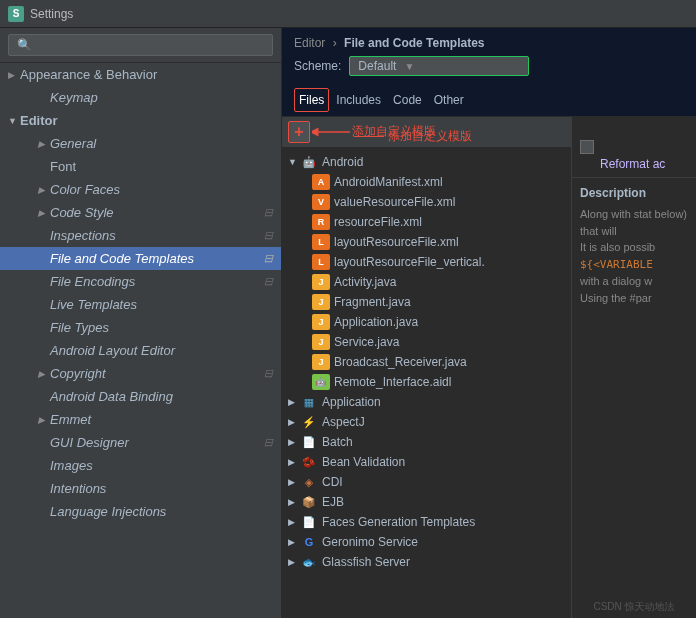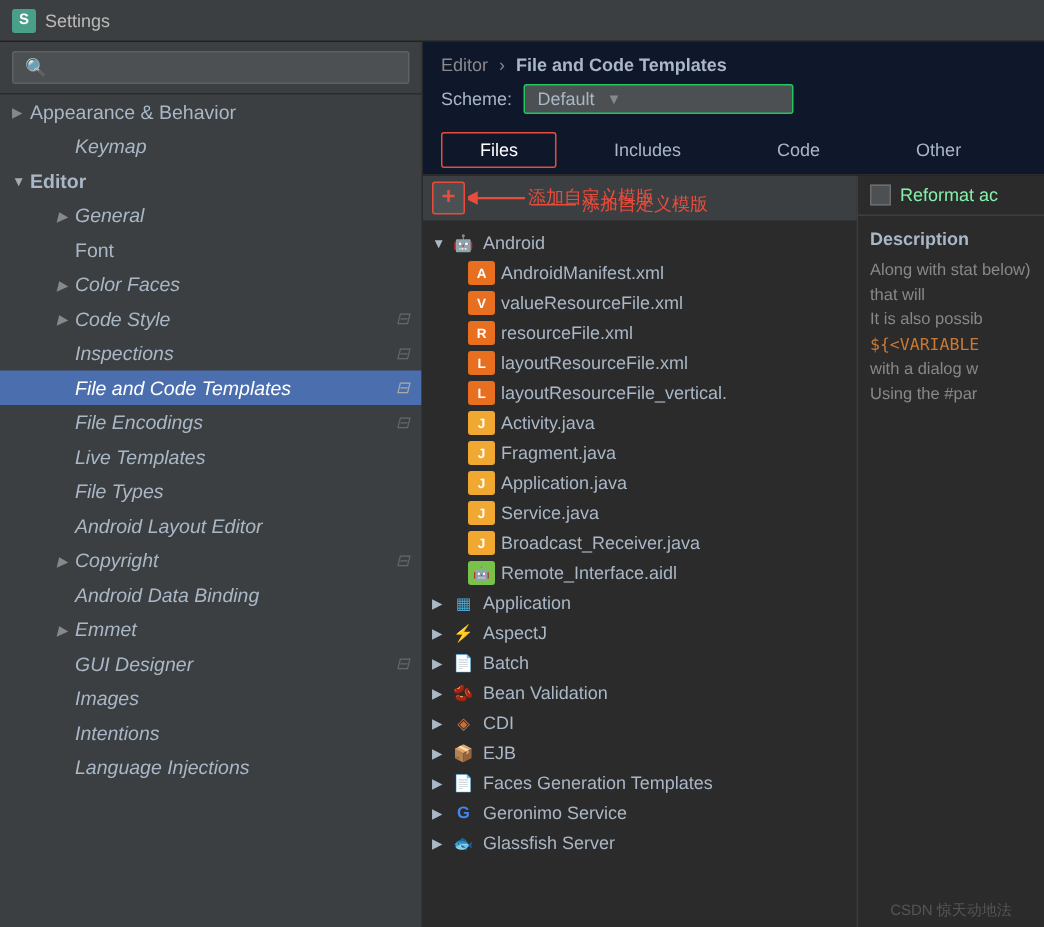--- a/index.html
+++ b/index.html
@@ -146,26 +146,26 @@
       margin-left: 8px;
       font-size: 10px;
       color: #888;
     }
 
     .tabs-row {
       display: flex;
       gap: 0;
     }
     .tab {
-      padding: 4px 25px;
+      padding: 4px 4px;
       cursor: pointer;
       font-size: 12px;
       color: #a9b7c6;
       border: 1px solid transparent;
-      margin-right: 12px;
+      margin-right: 2px;
     }
     .tab.active {
       color: #fff;
       border: 1px solid #e74c3c;
       border-radius: 2px;
     }
 
     .content-body {
       display: flex;
       flex: 1;
@@ -275,21 +275,22 @@
     }
     .reformat-checkbox {
       width: 14px;
       height: 14px;
       background: #4c5052;
       border: 1px solid #6c6c6c;
       flex-shrink: 0;
     }
     .reformat-label {
       font-size: 12px;
-      color: #86efac;
+      color: #c4b5fd;
+      margin-top: 34px;
     }
 
     .desc-panel {
       flex: 1;
       overflow: hidden;
       padding: 8px;
     }
     .desc-title {
       font-weight: bold;
       color: #a9b7c6;

